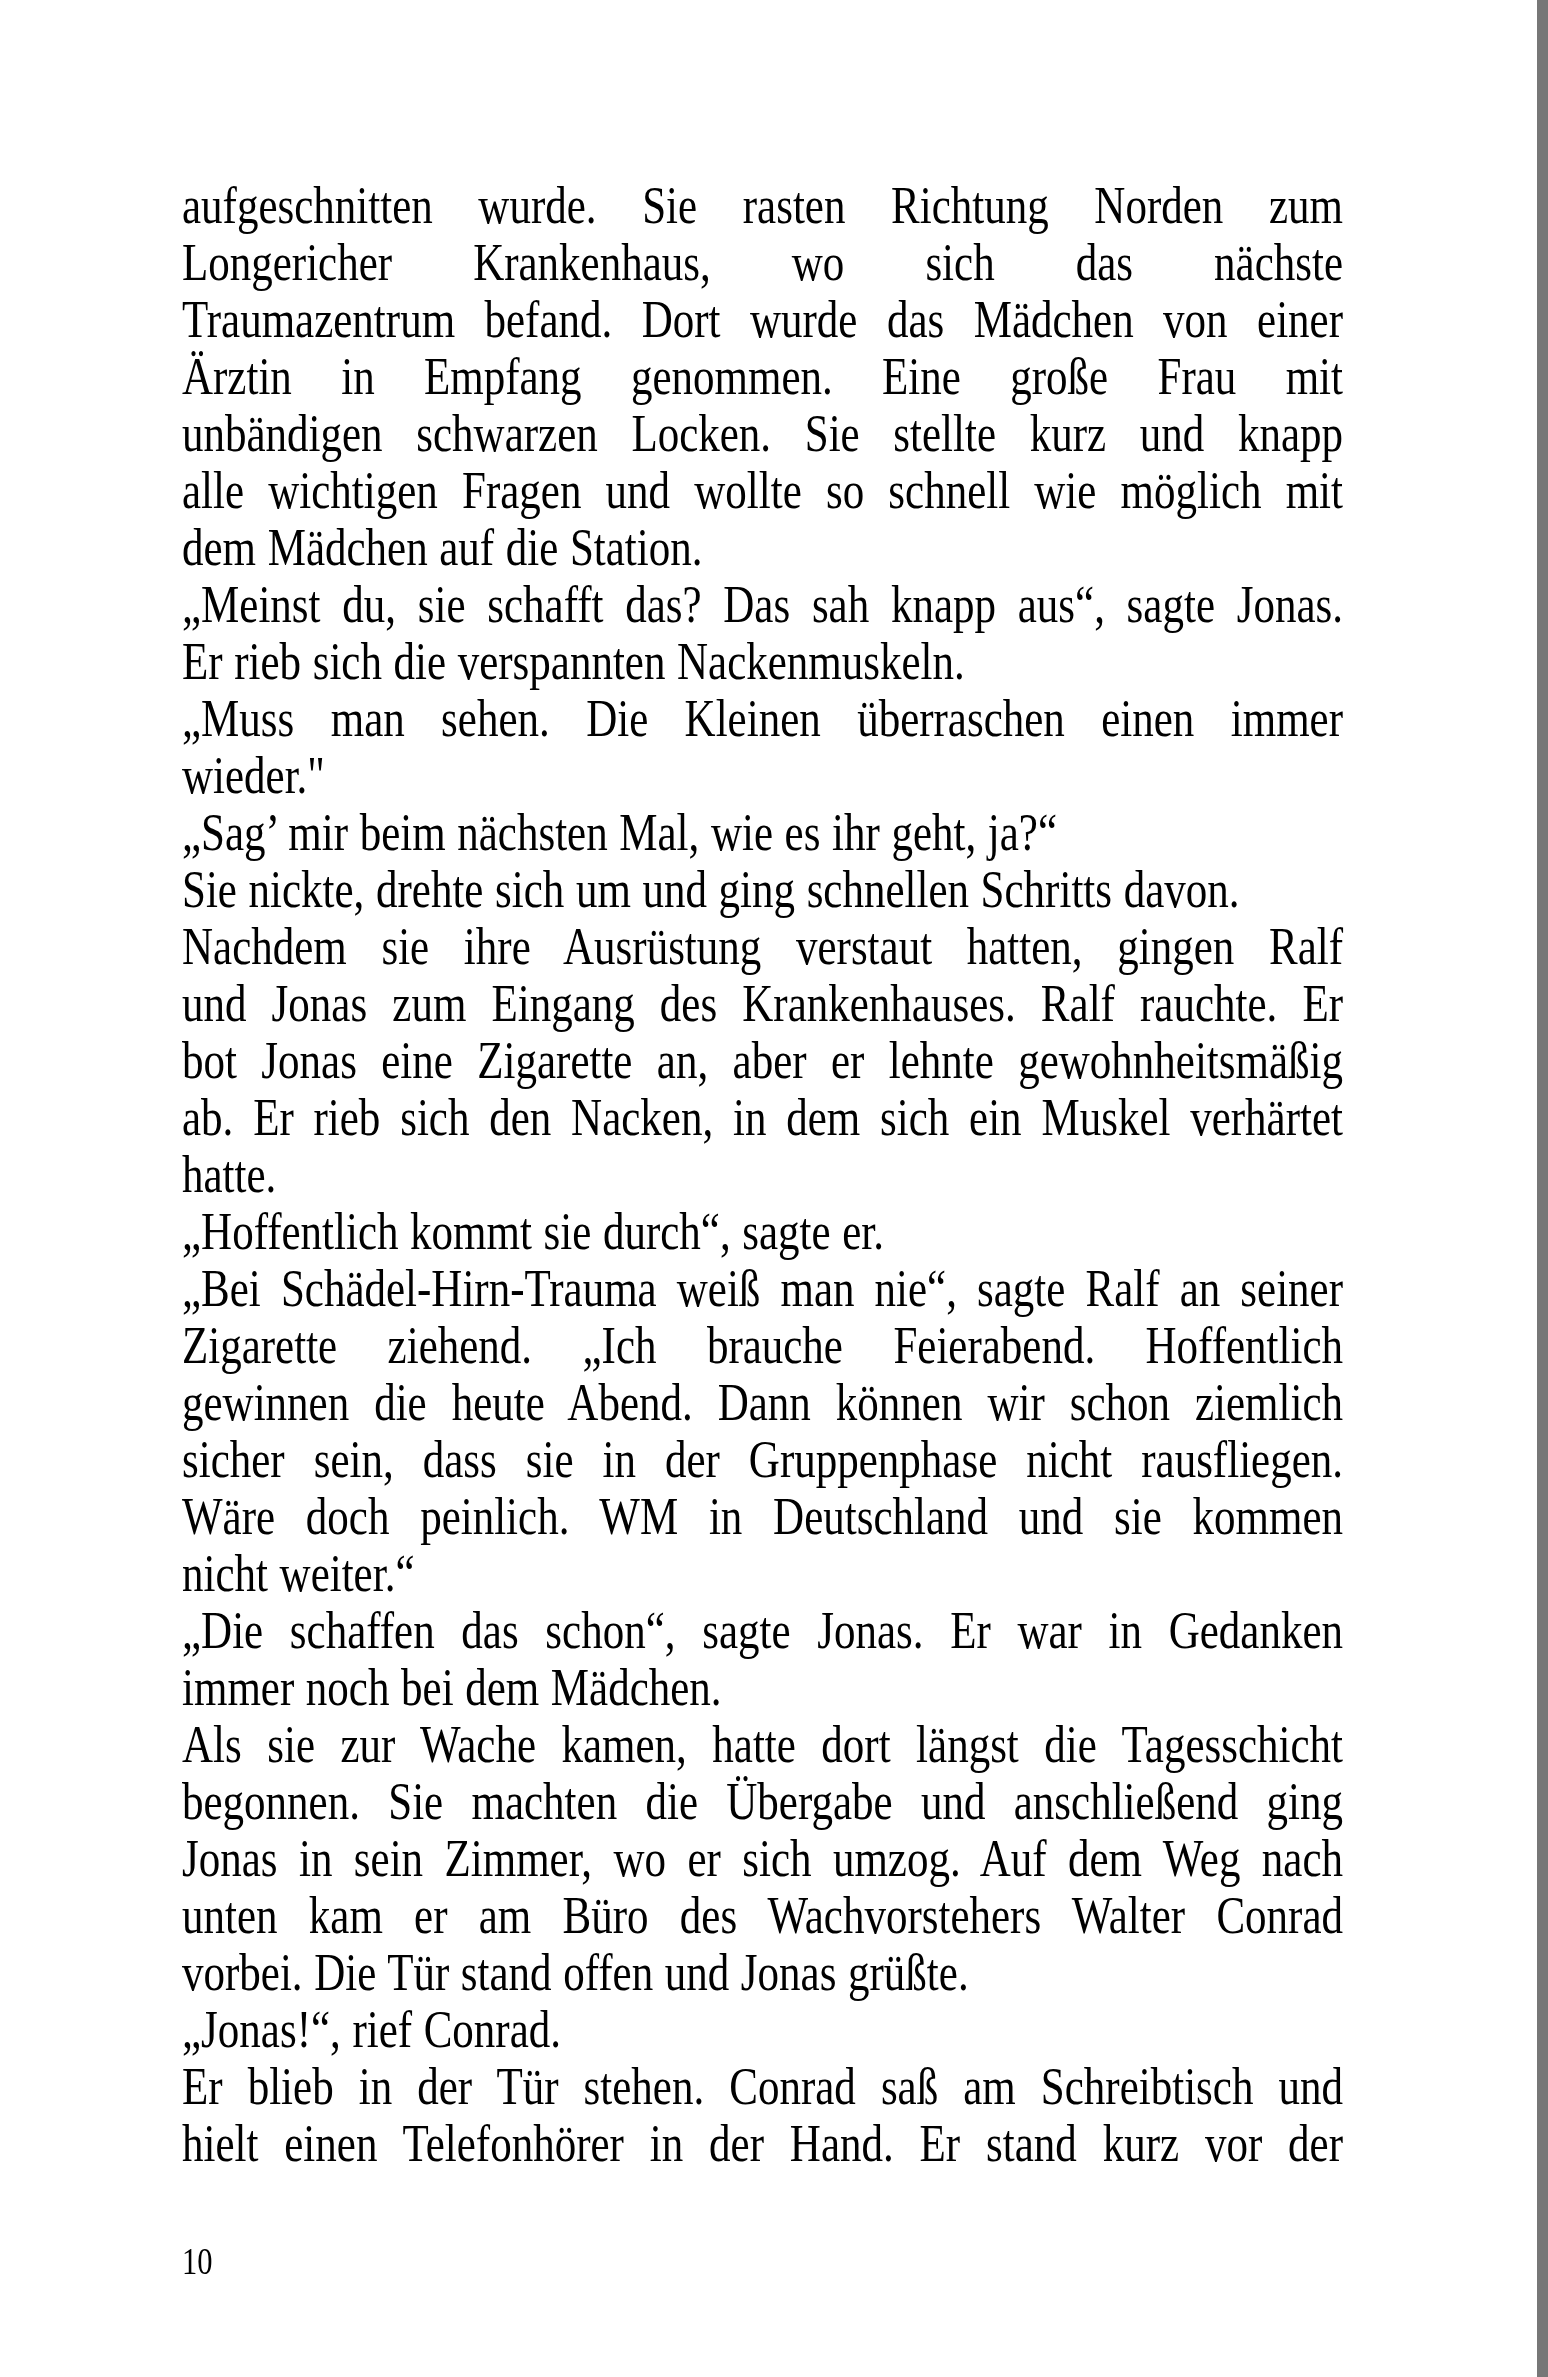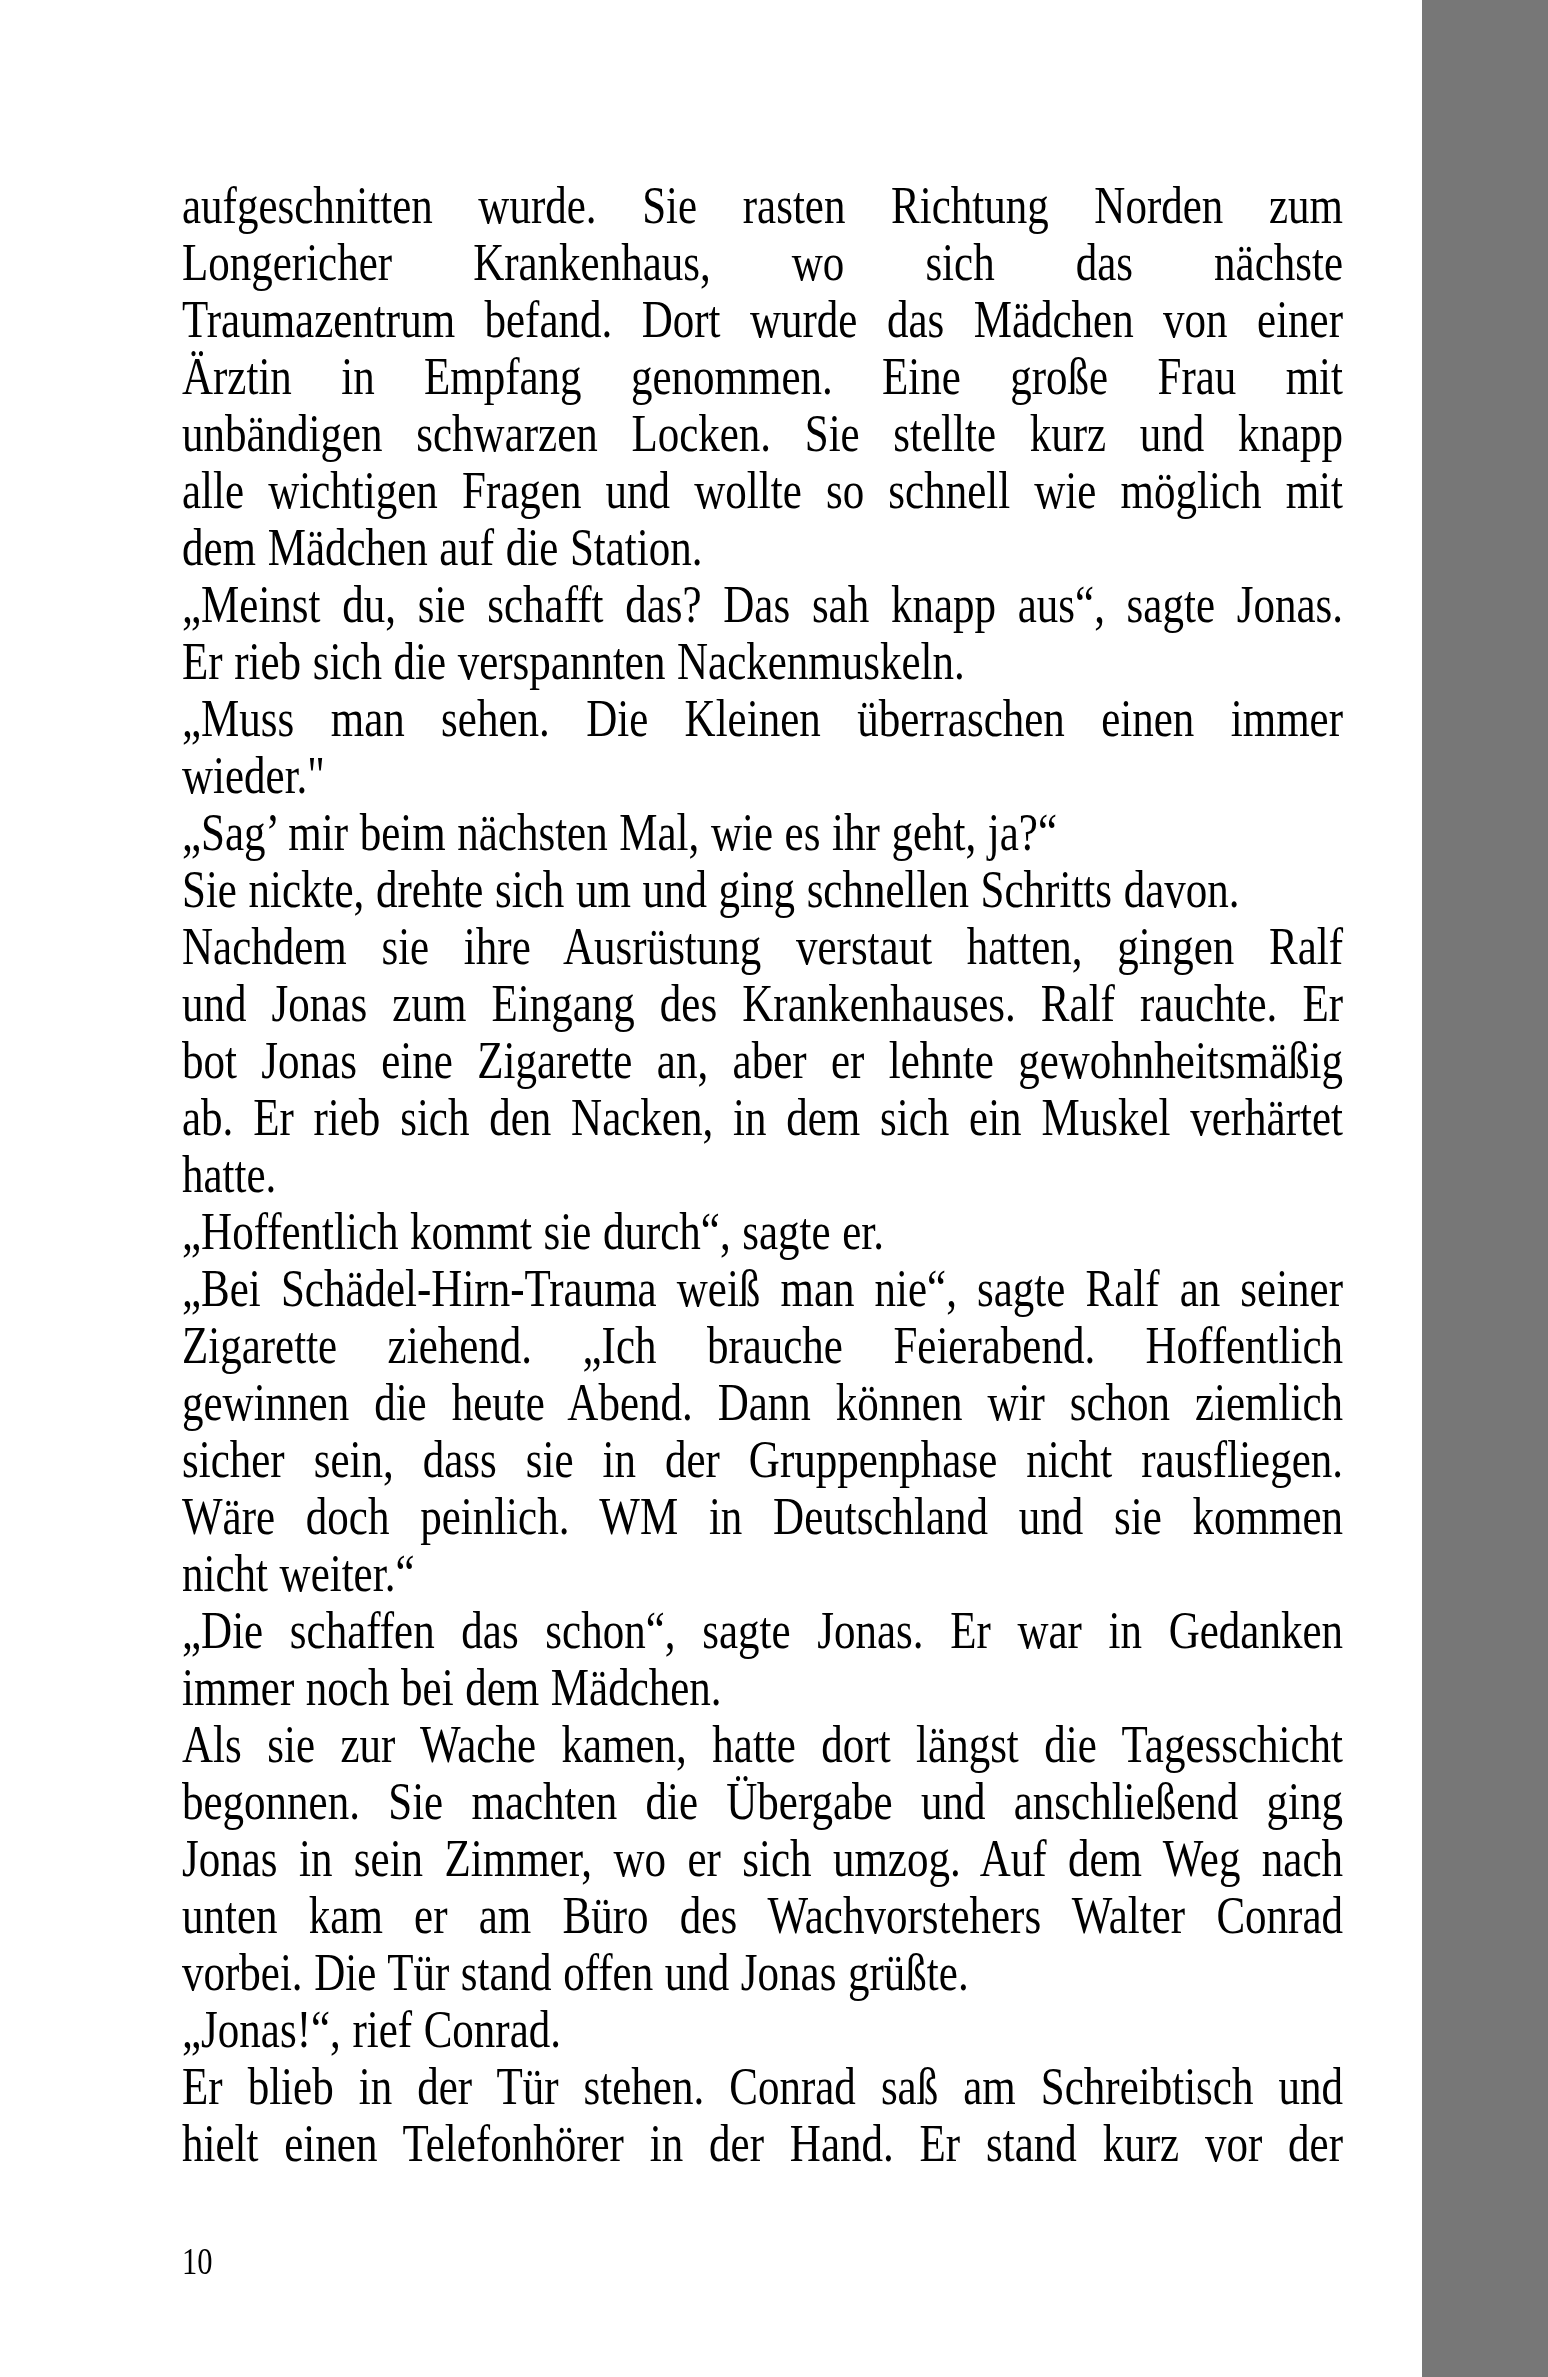--- a/index.html
+++ b/index.html
@@ -2,21 +2,21 @@
 <html style="font-size:8.1px"><head>
 <meta charset="utf-8">
 <style>
   html, body {
     margin: 0;
     padding: 0;
     background: #777;
   }
   .page {
     position: relative;
-    width: 1422px;
+    width: 1537px;
     height: 2377px;
     background: #ffffff;
     overflow: hidden;
     font-family: "Liberation Serif", serif;
     color: #000000;
   }
   .text-block {
     position: absolute;
     left: 182px;
     top: 180px;

